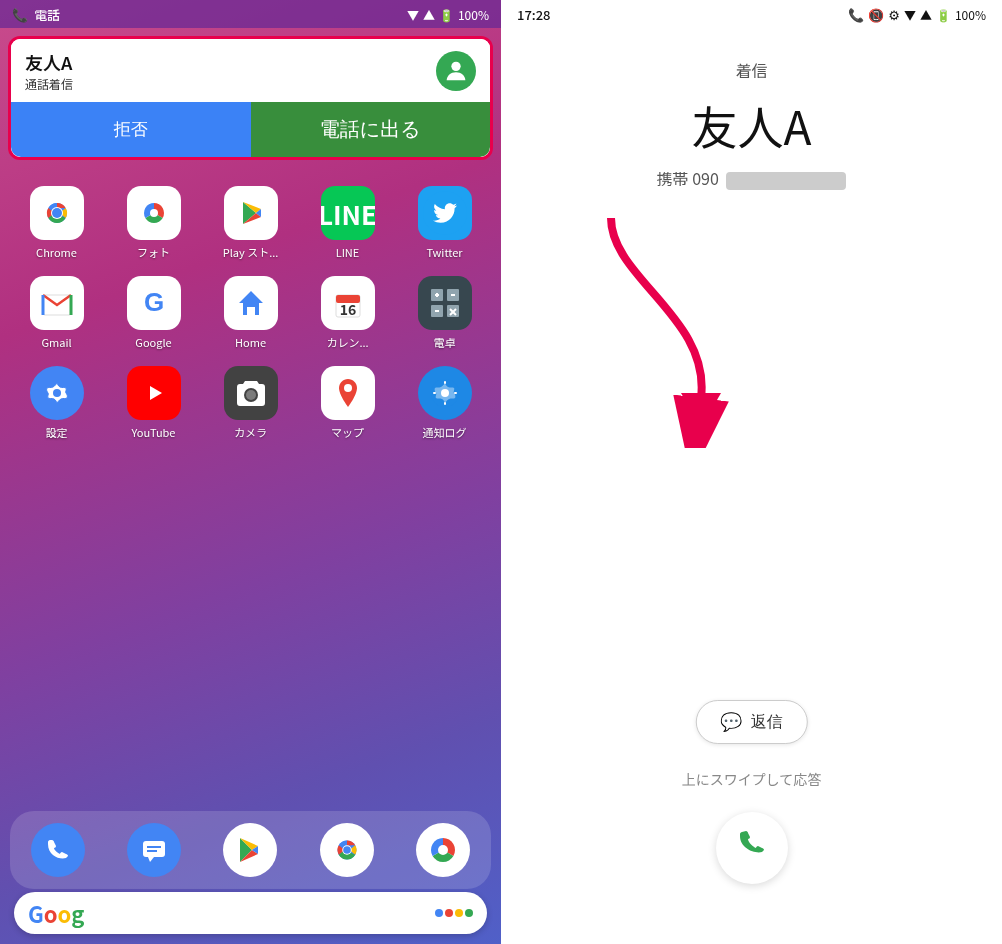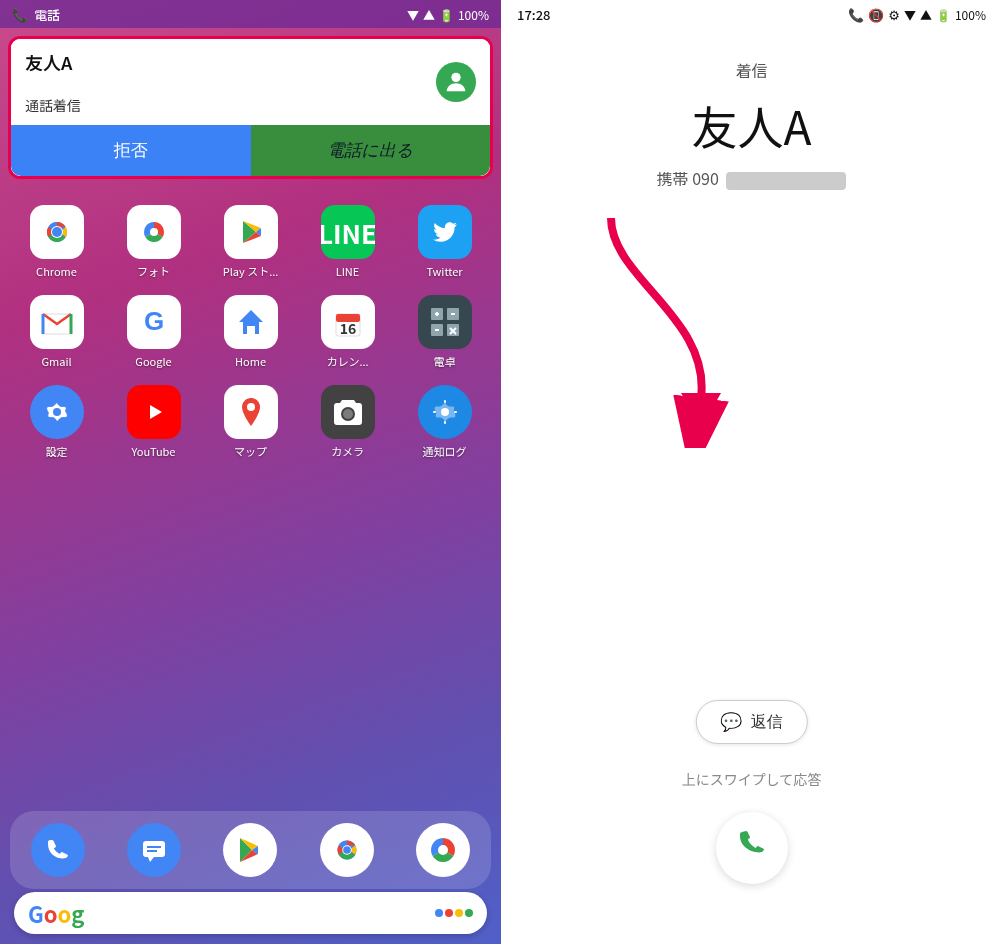--- a/index.html
+++ b/index.html
@@ -57,28 +57,27 @@
       border: none;
       padding: 14px 0;
       font-size: 17px;
       font-weight: 500;
       cursor: pointer;
       border-radius: 0 0 0 10px;
     }
     .btn-answer {
       flex: 1;
       background: #388e3c;
-      color: #0f172a;
+      color: #ffffff;
       border: none;
       padding: 14px 0;
-      font-size: 17px;
+      font-size: 20px;
       font-weight: 500;
       cursor: pointer;
       border-radius: 0 0 10px 0;
-      font-style: italic;
     }
 
     
     .app-grid {
       display: grid;
       grid-template-columns: repeat(5, 1fr);
       padding: 12px 10px;
       gap: 4px;
       margin-top: 4px;
     }
@@ -283,21 +282,21 @@
       <span style="color:white;font-size:12px;">▲</span>
       <span style="color:white;font-size:12px;">🔋</span>
       <span style="color:white;font-size:12px;">100%</span>
     </div>
   </div>
 
   <div class="notification-card">
     <div style="display:flex;align-items:center;padding:10px 14px 10px 14px;background:white;">
       <div style="flex:1;">
         <div class="caller-name" style="font-size:18px;font-weight:600;color:#111;">友人A</div>
-        <div class="call-status" style="font-size:14px;color:#333;margin-top:20px;">通話着信</div>
+        <div class="call-status" style="font-size:12px;color:#333;">通話着信</div>
       </div>
       <div class="notification-avatar">
         <svg width="28" height="28" viewBox="0 0 24 24" fill="white">
           <circle cx="12" cy="8" r="4"></circle>
           <path d="M4 20c0-4 3.6-7 8-7s8 3 8 7"></path>
         </svg>
       </div>
     </div>
     <div class="notification-actions">
       <button class="btn-reject">拒否</button>
@@ -448,39 +447,39 @@
       <div class="app-icon icon-youtube" style="background:#ff0000;border-radius:14px;">
         <svg width="36" height="26" viewBox="0 0 36 26">
           <rect x="0" y="0" width="36" height="26" rx="6" fill="#ff0000"></rect>
           <polygon points="14,6 14,20 26,13" fill="white"></polygon>
         </svg>
       </div>
       <span class="app-label">YouTube</span>
     </div>
 
     <div class="app-item">
+      <div class="app-icon icon-camera" style="background:#424242;border-radius:14px;">
+        <svg width="32" height="28" viewBox="0 0 32 28" fill="white">
+          <path d="M2 8 C2 6 3 5 5 5 L8 5 L10 2 L22 2 L24 5 L27 5 C29 5 30 6 30 8 L30 24 C30 26 29 27 27 27 L5 27 C3 27 2 26 2 24 Z"></path>
+          <circle cx="16" cy="16" r="7" fill="#424242"></circle>
+          <circle cx="16" cy="16" r="5" fill="white" opacity="0.3"></circle>
+        </svg>
+      </div>
+      <span class="app-label">カメラ</span>
+    </div>
+
+    <div class="app-item">
       <div class="app-icon icon-maps">
         <svg width="44" height="44" viewBox="0 0 44 44">
           <circle cx="22" cy="22" r="22" fill="white"></circle>
           <path d="M22 8 C17 8 13 12 13 17 C13 24 22 36 22 36 C22 36 31 24 31 17 C31 12 27 8 22 8 Z" fill="#ea4335"></path>
           <circle cx="22" cy="17" r="4" fill="white"></circle>
         </svg>
       </div>
       <span class="app-label">マップ</span>
-    </div>
-
-    <div class="app-item">
-      <div class="app-icon icon-camera" style="background:#424242;border-radius:14px;">
-        <svg width="32" height="28" viewBox="0 0 32 28" fill="white">
-          <path d="M2 8 C2 6 3 5 5 5 L8 5 L10 2 L22 2 L24 5 L27 5 C29 5 30 6 30 8 L30 24 C30 26 29 27 27 27 L5 27 C3 27 2 26 2 24 Z"></path>
-          <circle cx="16" cy="16" r="7" fill="#424242"></circle>
-          <circle cx="16" cy="16" r="5" fill="white" opacity="0.3"></circle>
-        </svg>
-      </div>
-      <span class="app-label">カメラ</span>
     </div>
 
     <div class="app-item">
       <div class="app-icon icon-notify" style="background:#1e88e5;border-radius:50%;">
         <svg width="30" height="30" viewBox="0 0 30 30" fill="white">
           <circle cx="15" cy="15" r="14" fill="#1e88e5"></circle>
           <path d="M15 5 C15 5 13 8 11 9 C9 10 6 9 5 10 C4 11 5 14 6 15 C7 16 5 19 6 20 C7 21 10 20 12 21 C14 22 15 25 15 25 C15 25 17 22 19 21 C21 20 24 21 25 20 C26 19 25 16 24 15 C23 14 25 11 24 10 C23 9 20 10 18 9 C16 8 15 5 15 5 Z" fill="white" opacity="0.4"></path>
           <circle cx="15" cy="15" r="4" fill="white"></circle>
 
           <g fill="white">

